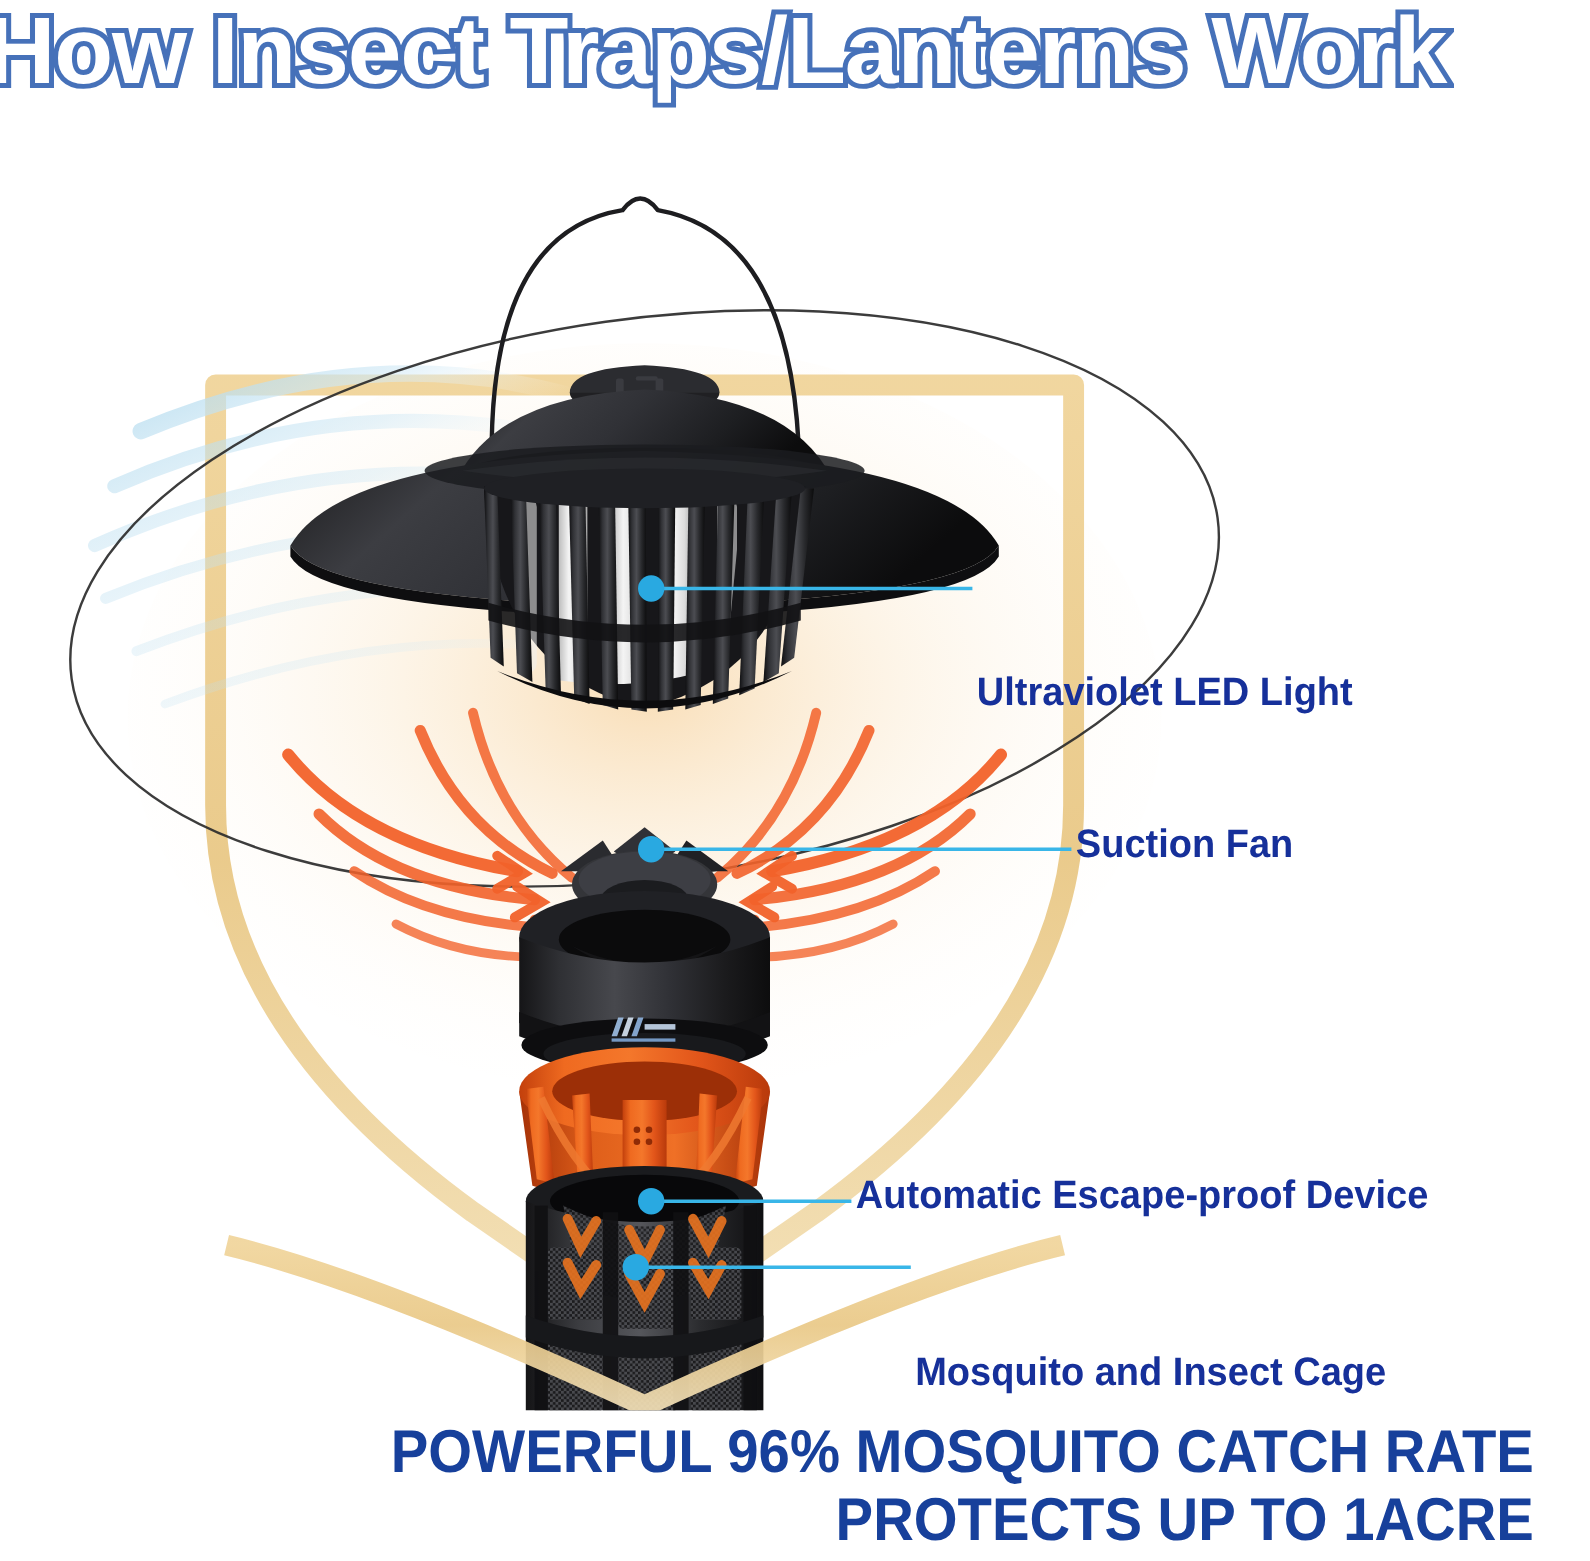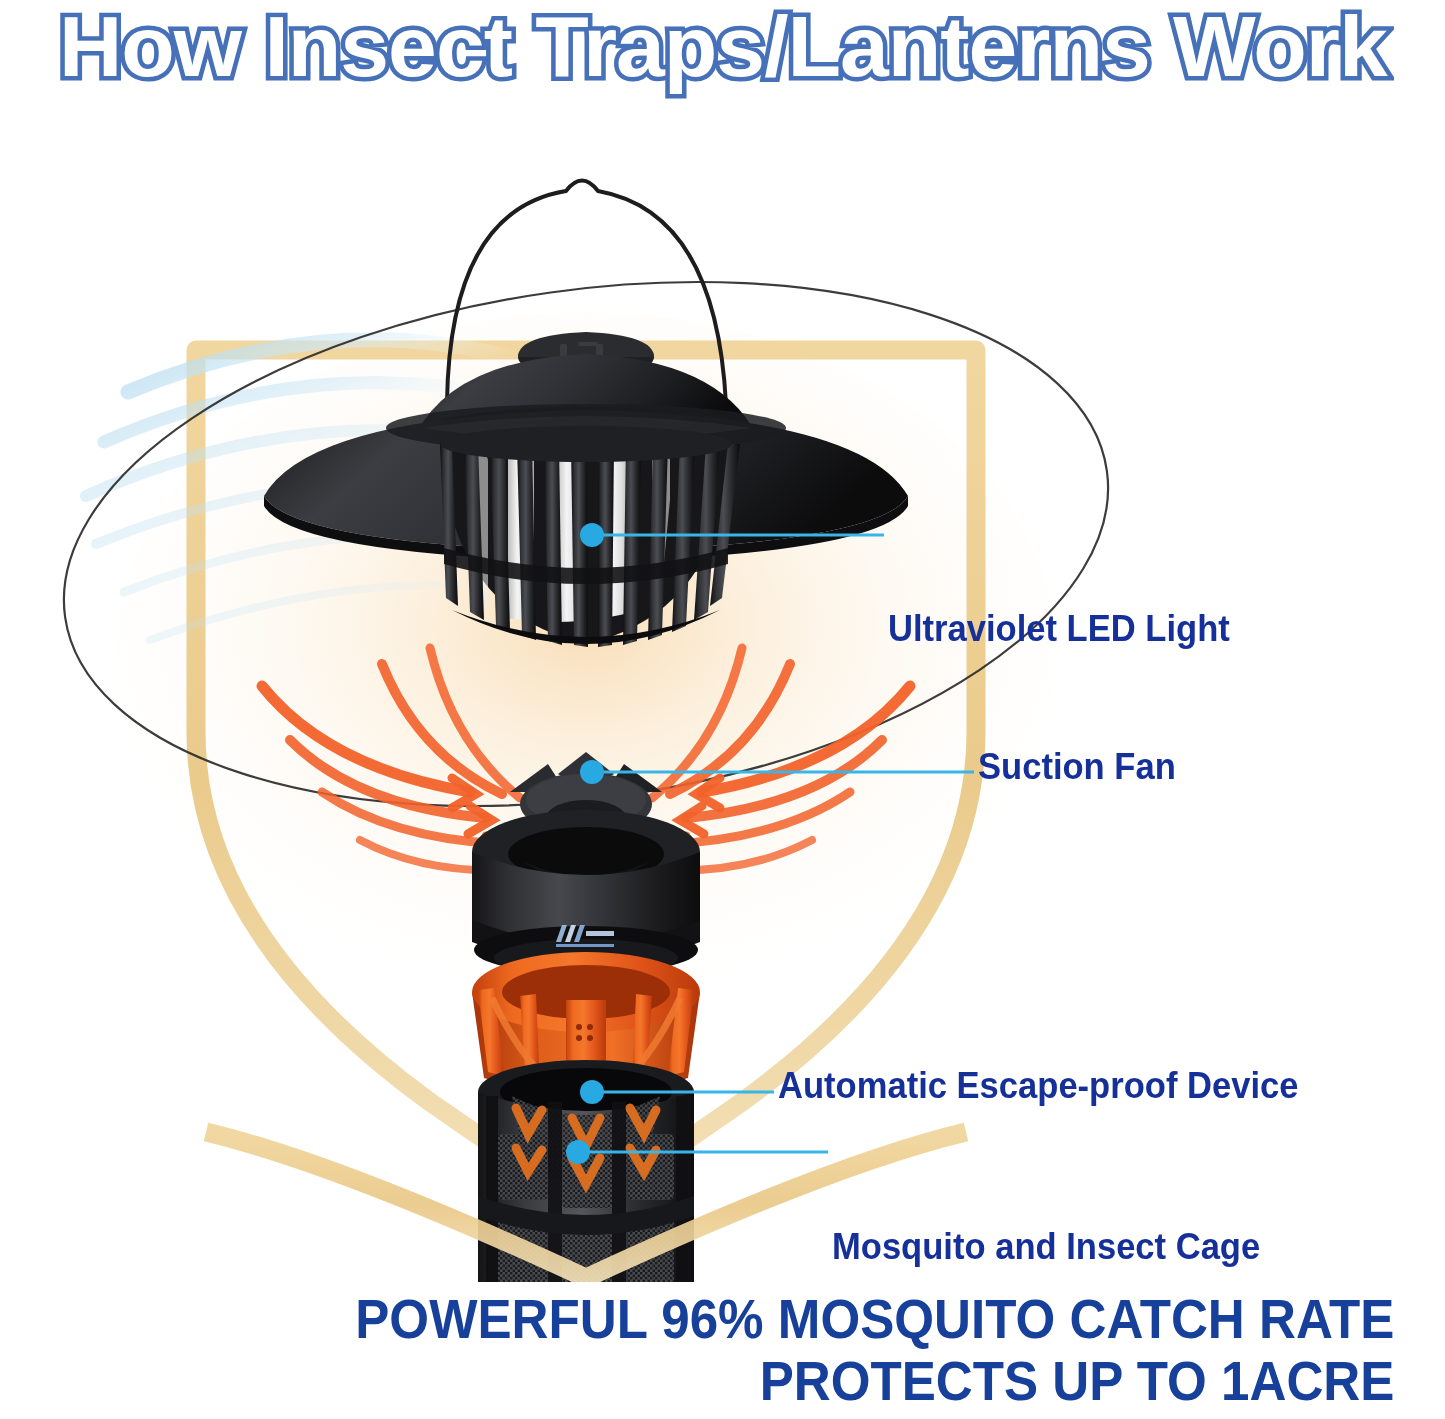--- a/index.html
+++ b/index.html
@@ -17,21 +17,20 @@
 
   
   #title-bar {
     position: absolute;
     top: 0px;
     left: 0px;
     width: 1445px;
     height: 92px;
     display: flex;
     align-items: center;
-    justify-content: center;
   }
   #title-text {
     font-family: "Liberation Sans", sans-serif;
     font-size: 86px;
     font-weight: bold;
     line-height: 92px;
     letter-spacing: -1px;
     color: #ffffff;
     white-space: nowrap;
     transform: scaleX(1.02);

